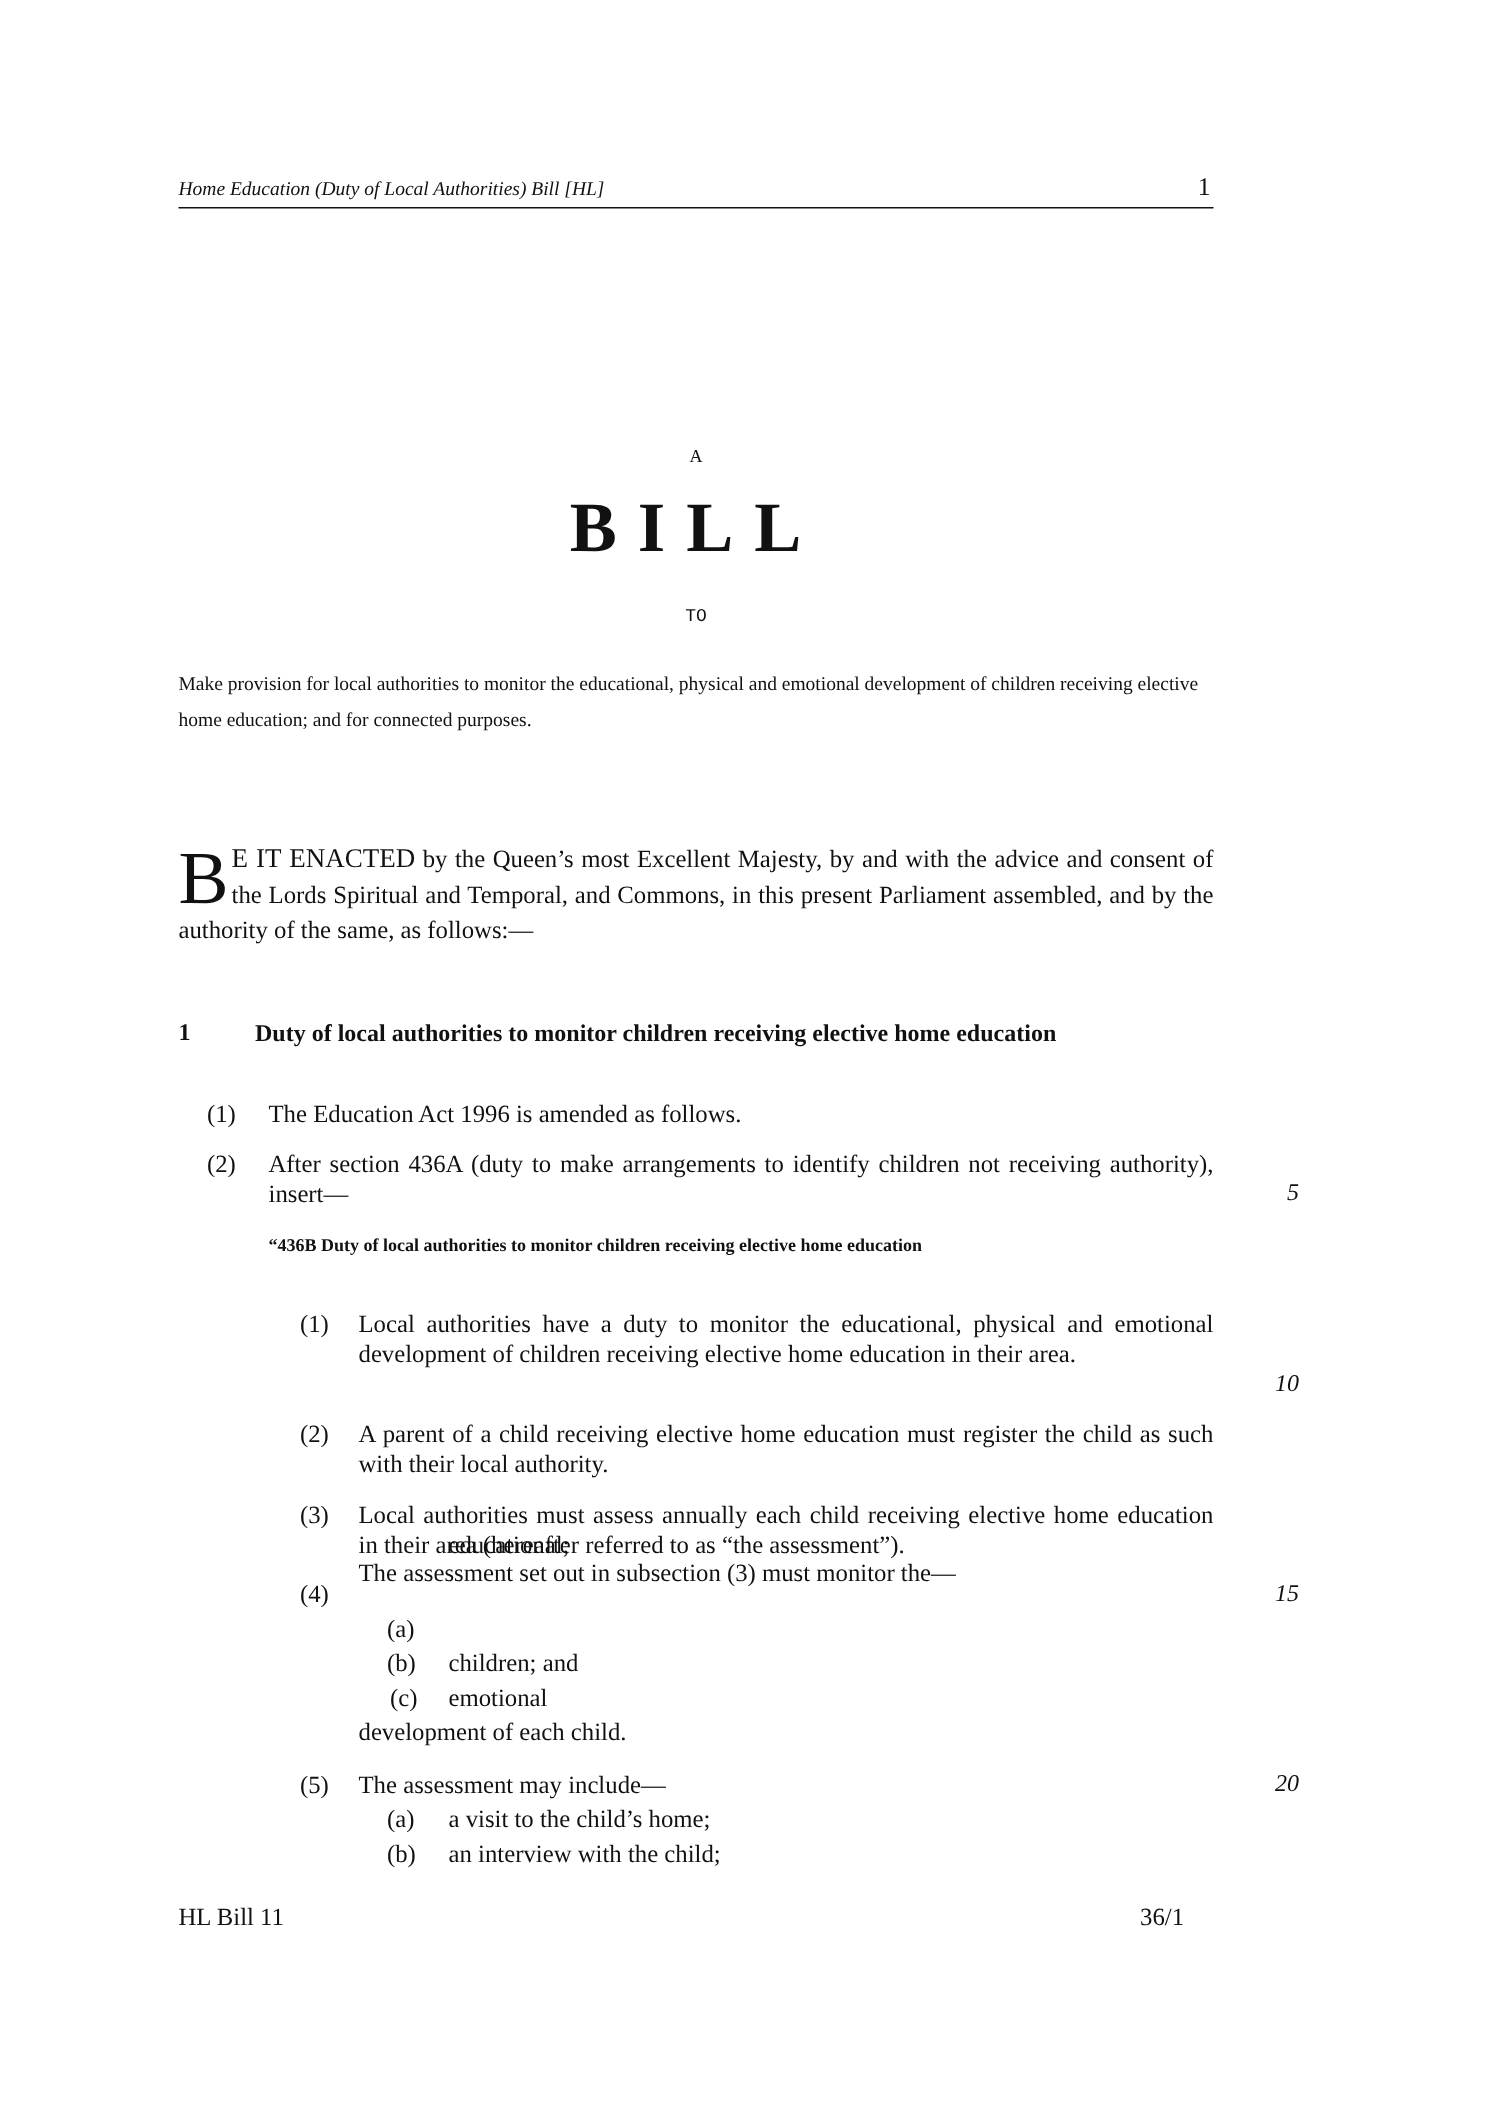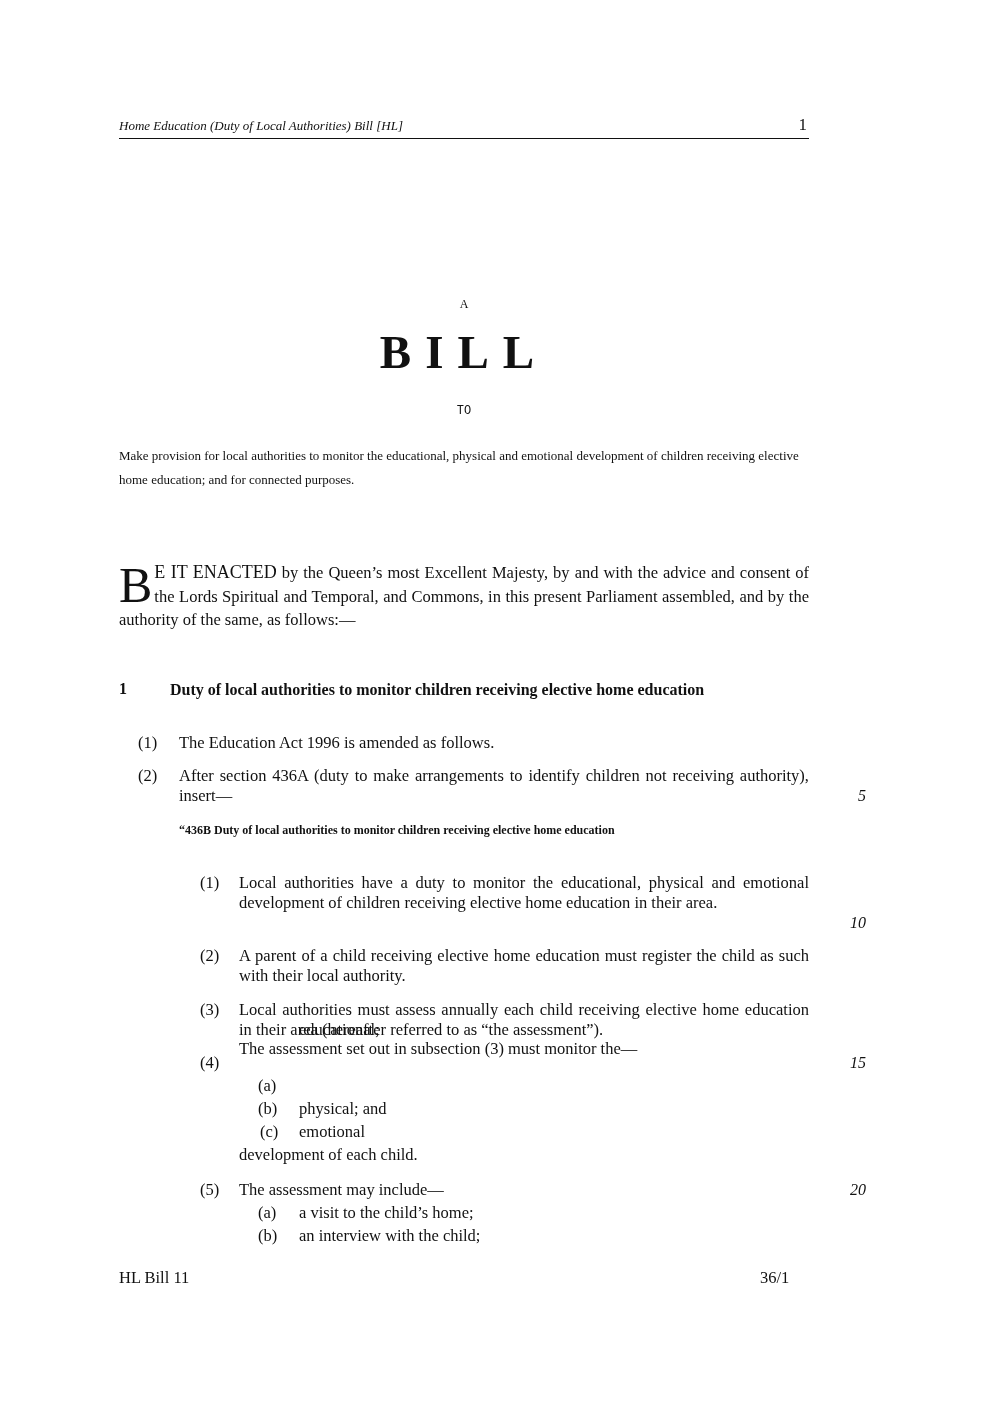--- a/index.html
+++ b/index.html
@@ -71,21 +71,21 @@
   <span class="txt" style="left:239px;top:946px;width:570px;">A parent of a child receiving elective home education must register the child as such with their local authority.</span>
 
   <span class="num" style="left:200px;top:1000px;">(3)</span>
   <span class="txt" style="left:239px;top:1000px;width:570px;">Local authorities must assess annually each child receiving elective home education in their area (hereafter referred to as “the assessment”).</span>
 
   <span class="num" style="left:200px;top:1053px;">(4)</span>
   <span class="txt" style="left:239px;top:1039px;width:570px;">The assessment set out in subsection (3) must monitor the—</span>
   <span class="num" style="left:258px;top:1076px;">(a)</span>
   <span class="txt" style="left:299px;top:1020px;">educational;</span>
   <span class="num" style="left:258px;top:1099px;">(b)</span>
-  <span class="txt" style="left:299px;top:1099px;">physical; and</span>
+  <span class="txt" style="left:299px;top:1099px;">children; and</span>
   <span class="num" style="left:260px;top:1122px;">(c)</span>
   <span class="txt" style="left:299px;top:1122px;">emotional</span>
   <span class="txt" style="left:239px;top:1145px;">development of each child.</span>
 
   <span class="num" style="left:200px;top:1180px;">(5)</span>
   <span class="txt" style="left:239px;top:1180px;width:570px;">The assessment may include—</span>
   <span class="num" style="left:258px;top:1203px;">(a)</span>
   <span class="txt" style="left:299px;top:1203px;">a visit to the child’s home;</span>
   <span class="num" style="left:258px;top:1226px;">(b)</span>
   <span class="txt" style="left:299px;top:1226px;">an interview with the child;</span>

